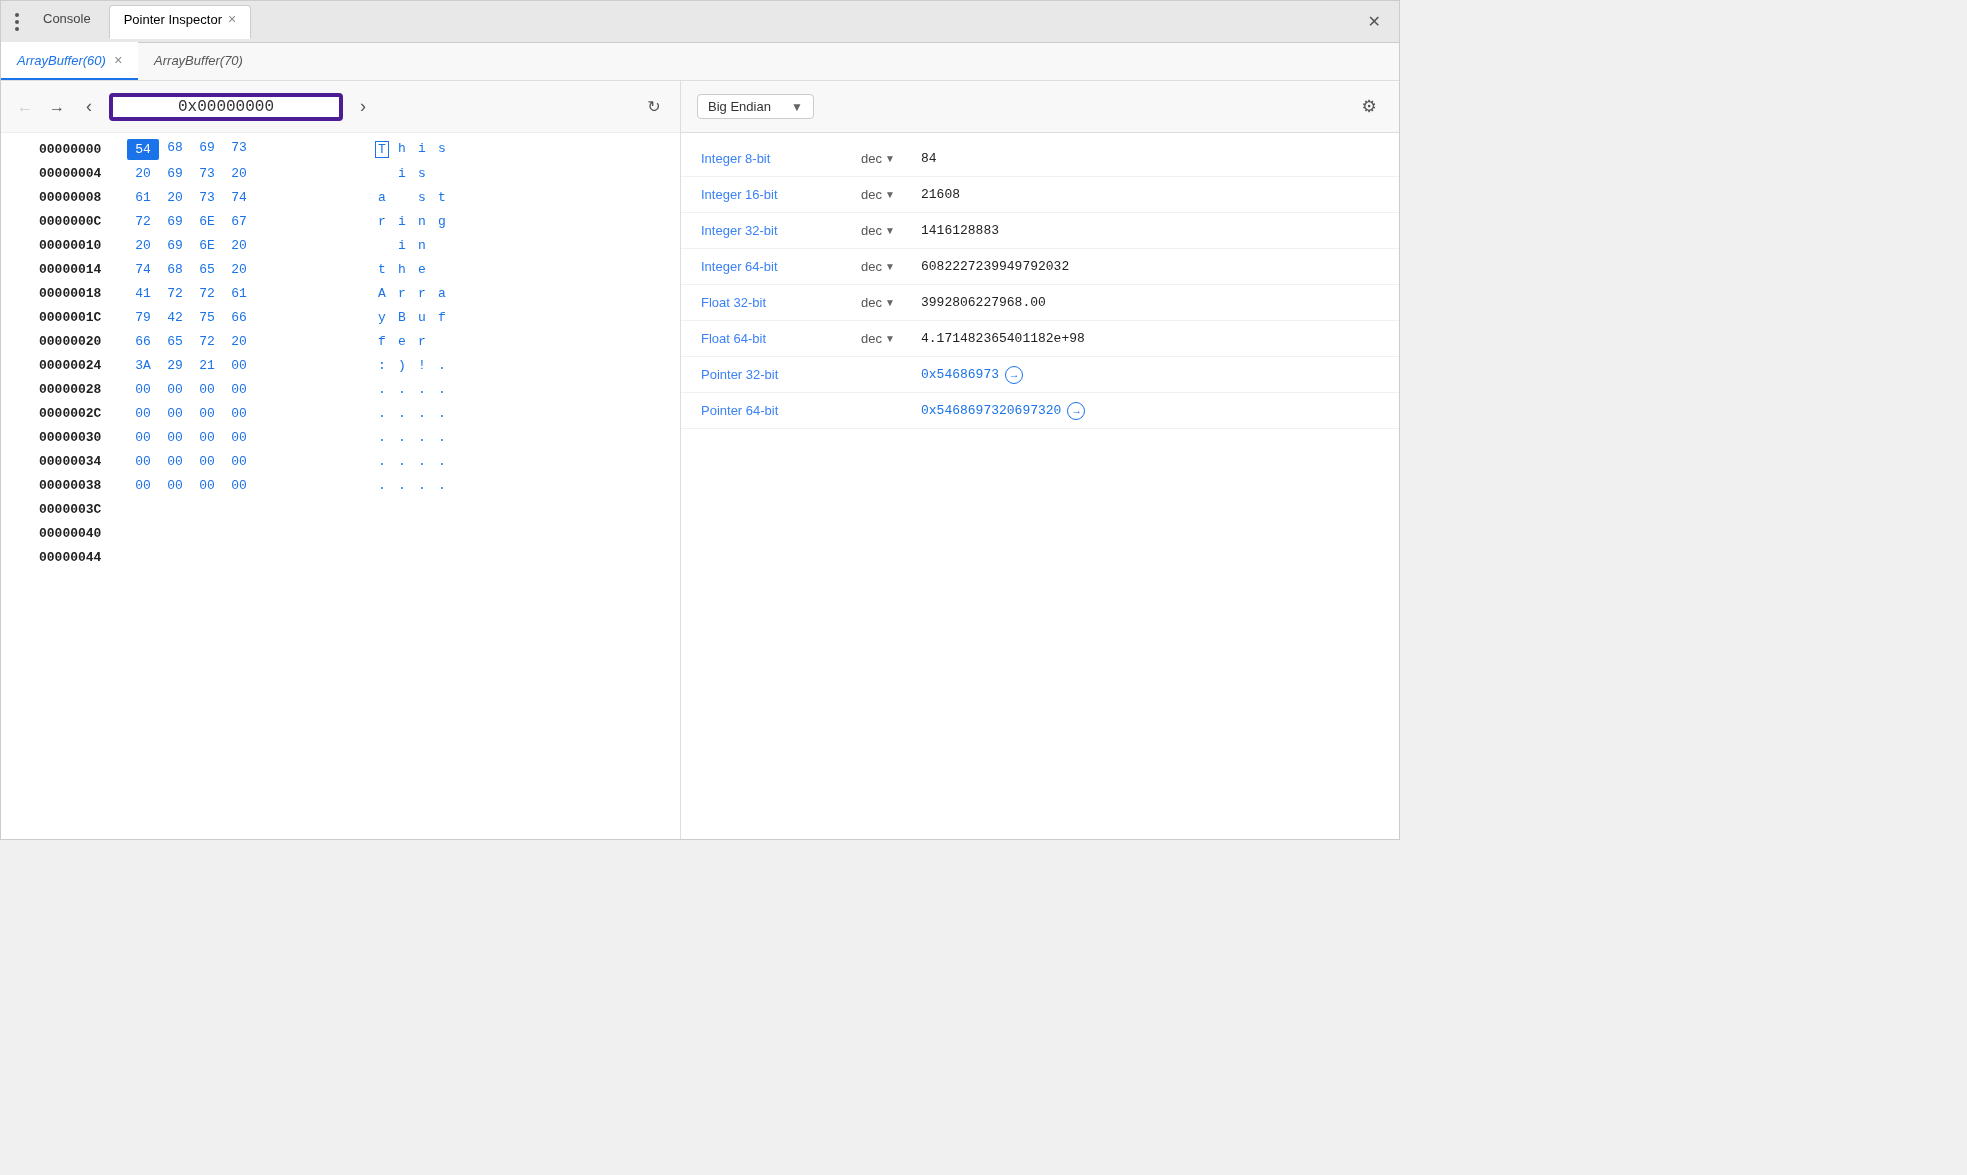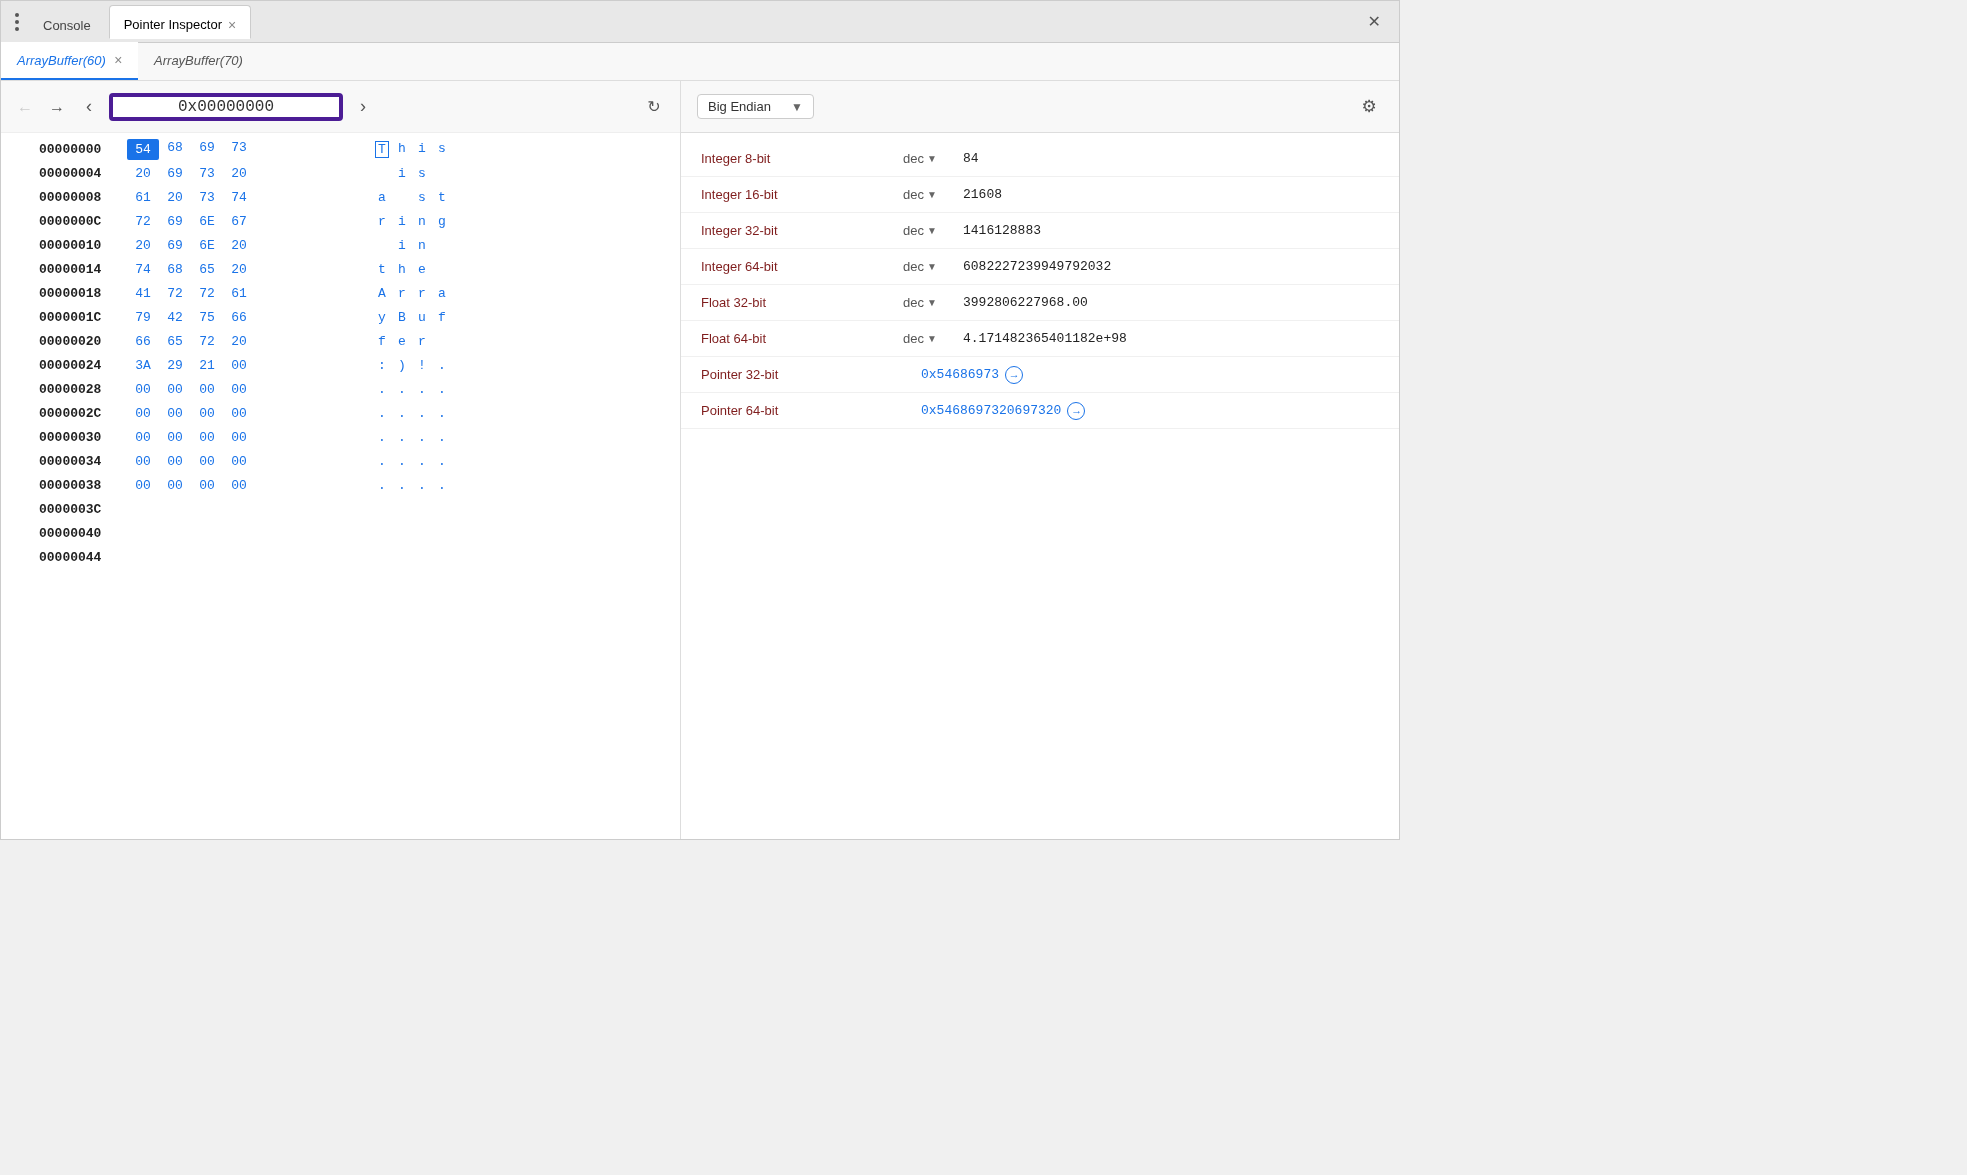--- a/index.html
+++ b/index.html
@@ -42,21 +42,21 @@
     .menu-dots span {
       width: 4px;
       height: 4px;
       background: #555;
       border-radius: 50%;
       display: block;
     }
 
     .top-tab {
       display: flex;
-      align-items: flex-end;
+      align-items: flex-start;
       gap: 6px;
       padding: 6px 14px;
       border-radius: 4px 4px 0 0;
       cursor: pointer;
       font-size: 13px;
       color: #444;
       height: 34px;
       background: transparent;
     }
 
@@ -335,38 +335,37 @@
     .value-row {
       display: flex;
       align-items: center;
       height: 36px;
       padding: 0 20px;
       border-bottom: 1px solid #f0f0f0;
     }
 
     .value-label {
       width: 160px;
-      color: #7f1d1d;
+      color: #3b82f6;
       font-size: 13px;
       flex-shrink: 0;
     }
 
     .value-format {
       width: 60px;
       color: #555;
       font-size: 13px;
       flex-shrink: 0;
     }
 
     .value-dropdown {
       display: flex;
       align-items: center;
       gap: 3px;
       cursor: pointer;
-      margin-left: 42px;
     }
 
     .value-dropdown .tiny-chevron {
       font-size: 10px;
       color: #666;
     }
 
     .value-number {
       flex: 1;
       font-family: 'Courier New', monospace;

